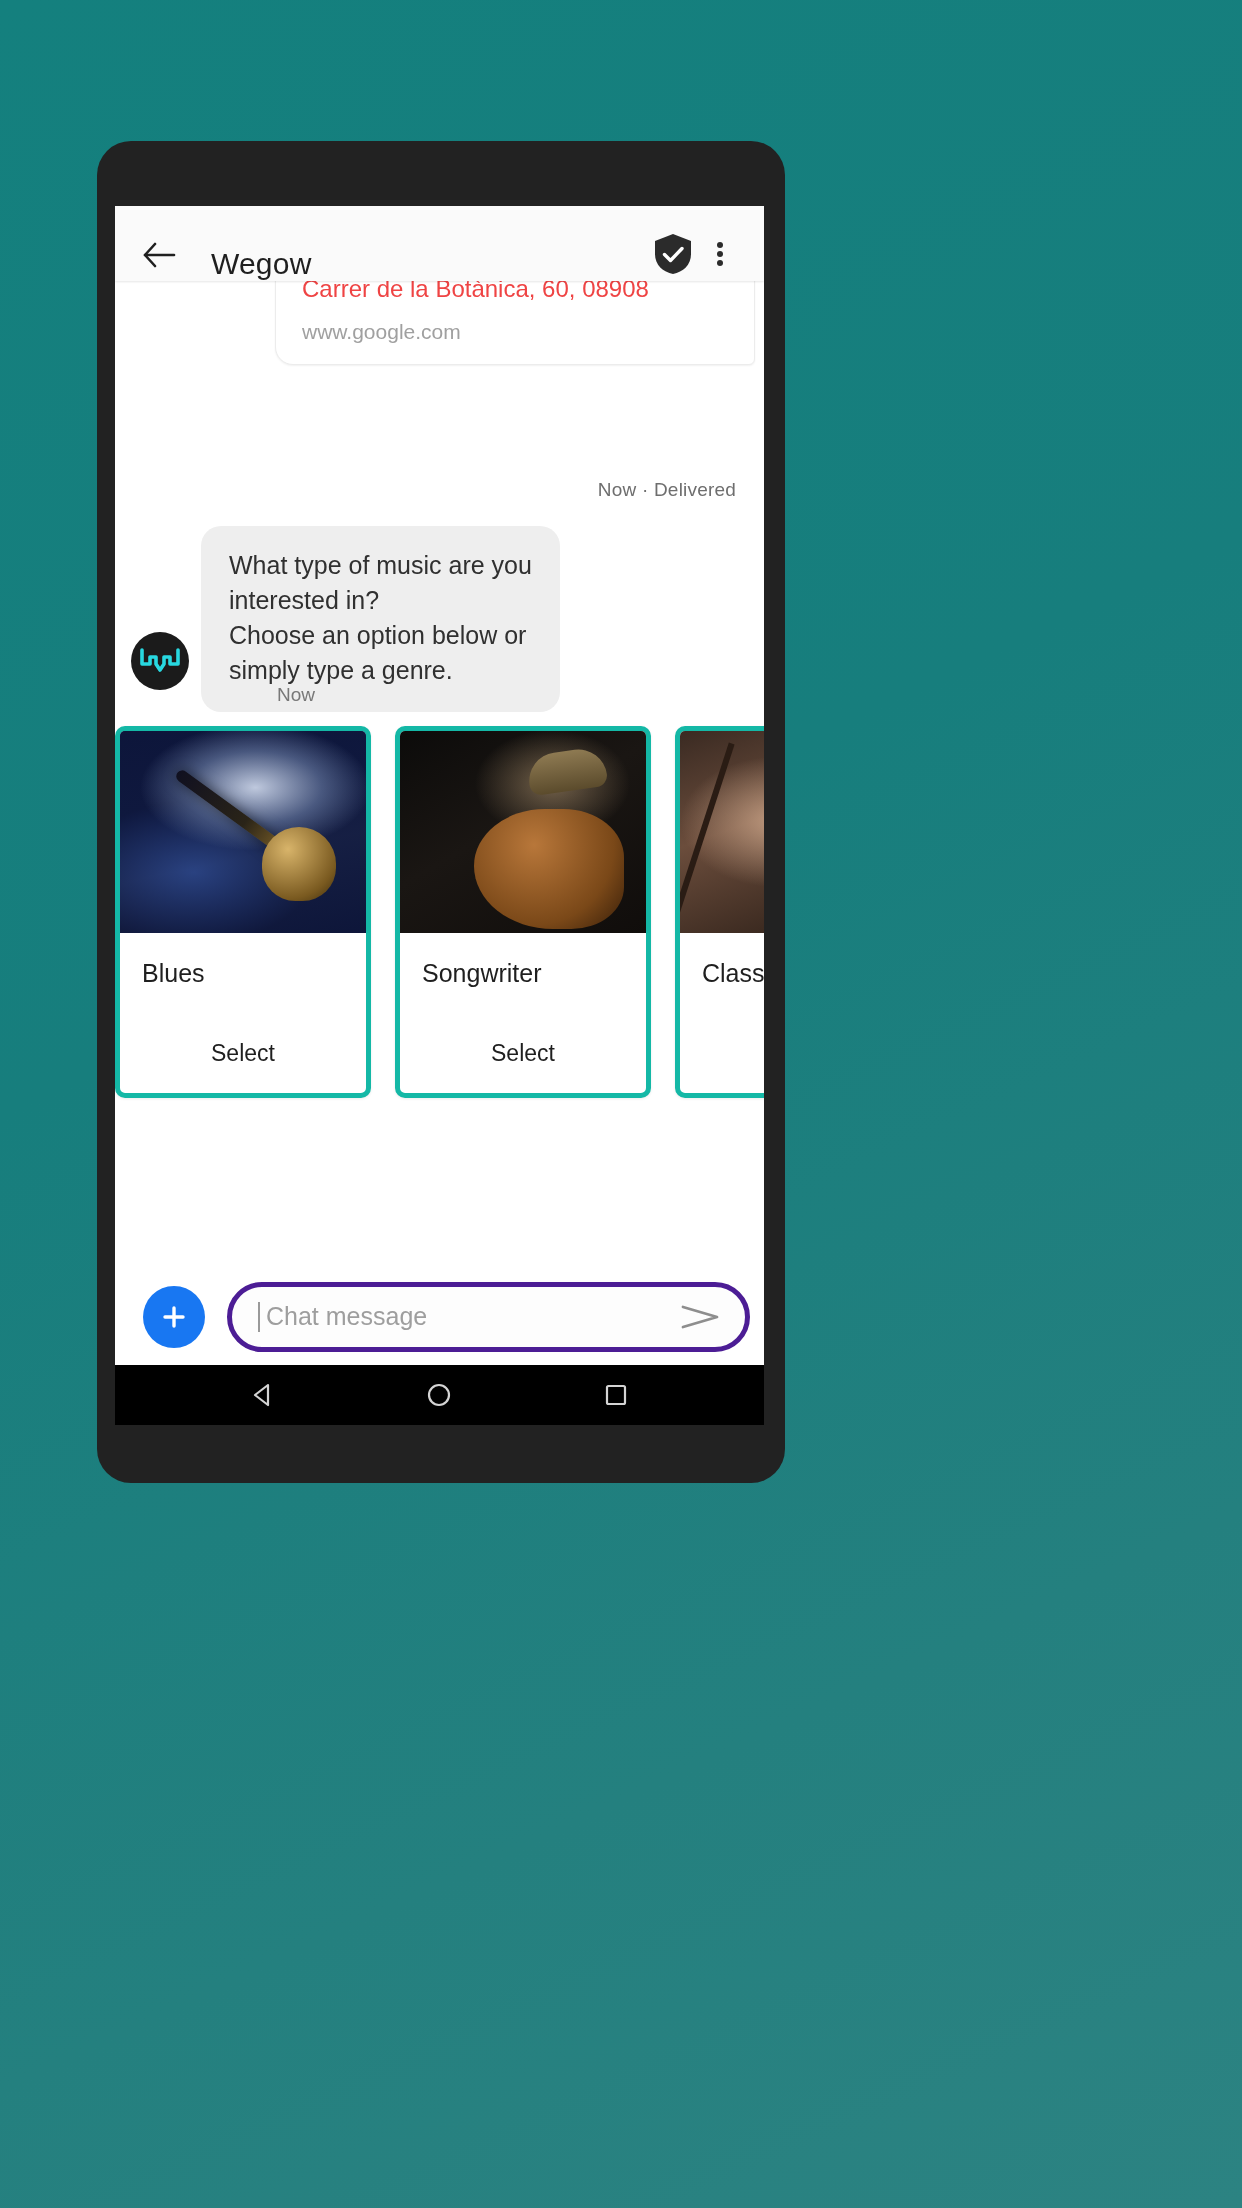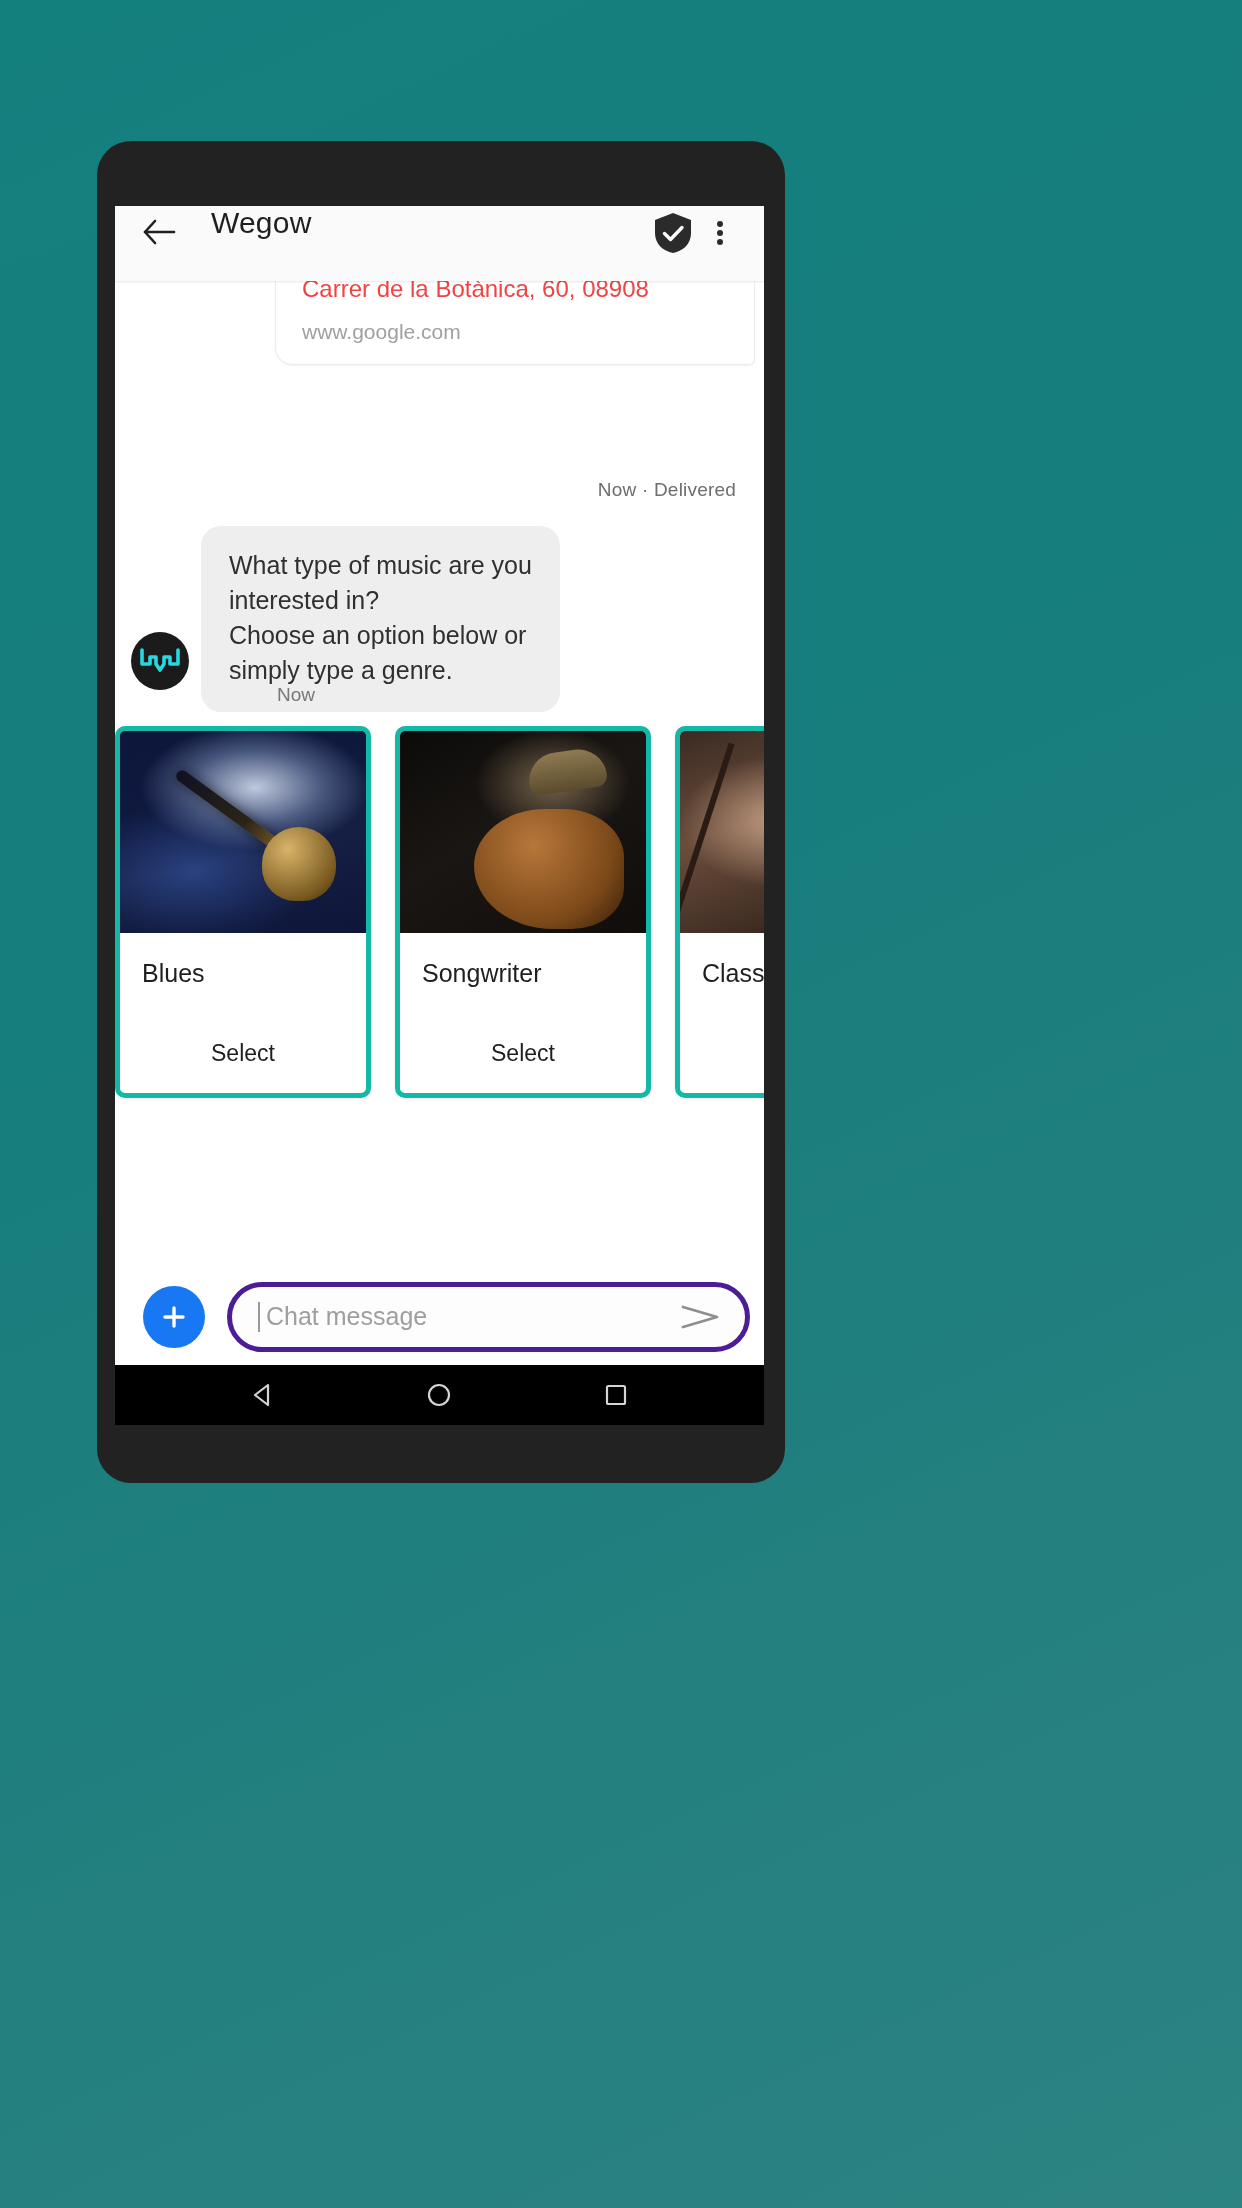--- a/index.html
+++ b/index.html
@@ -30,21 +30,21 @@
     width: 649px; height: 1219px;
     background: #ffffff;
     overflow: hidden;
   }
 
   
   #appbar {
     position: relative;
     height: 75px;
     background: #fafafa;
-    display: flex; align-items: flex-start;
+    display: flex; align-items: flex-end;
     padding: 0 24px 0 18px;
     z-index: 6;
     box-shadow: 0 1px 2px rgba(0,0,0,0.10);
   }
   #back-btn {
     width: 52px; height: 52px;
     display: flex; align-items: center; justify-content: center;
     flex: 0 0 auto;
   }
   #appbar-title {

